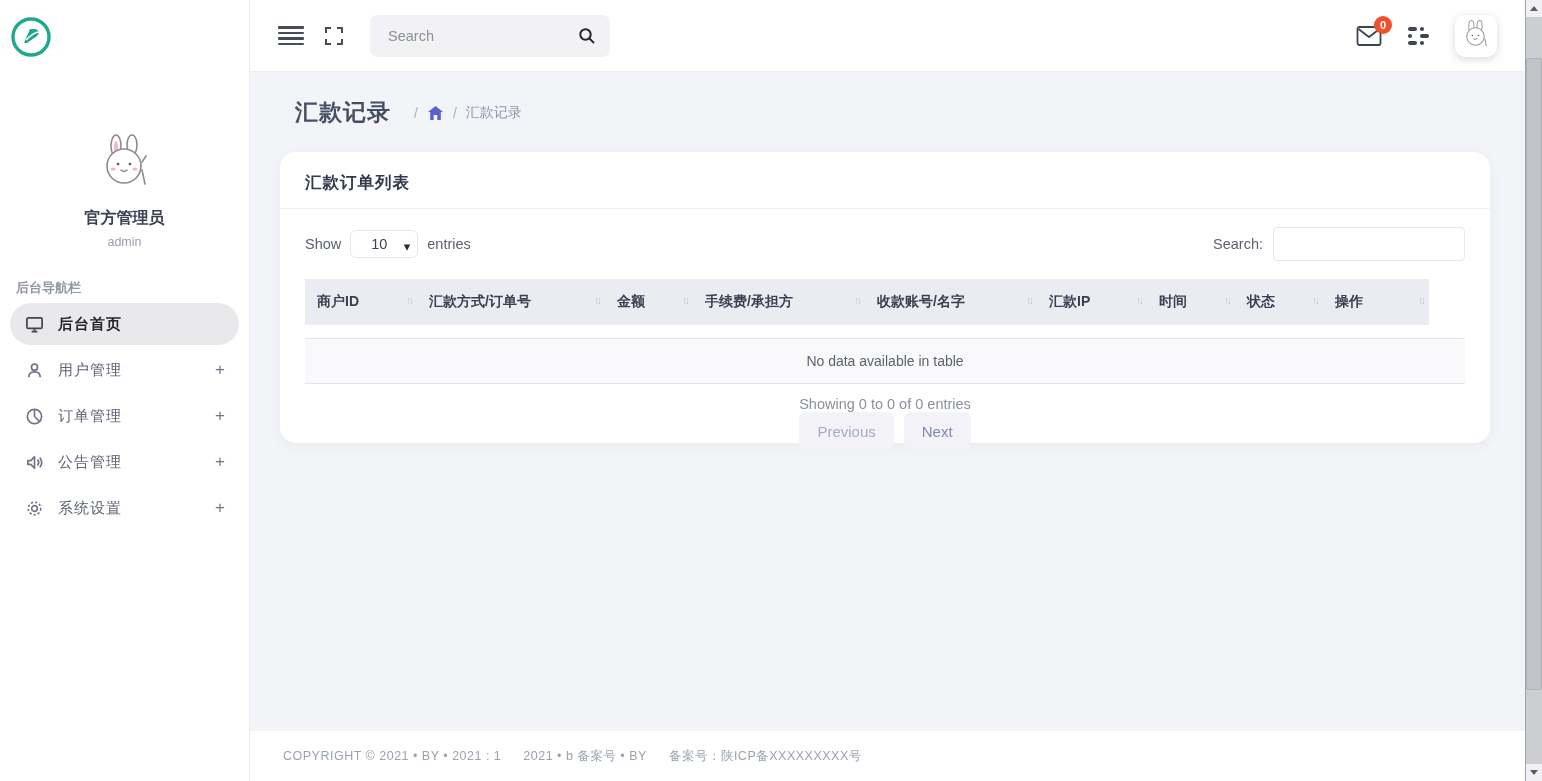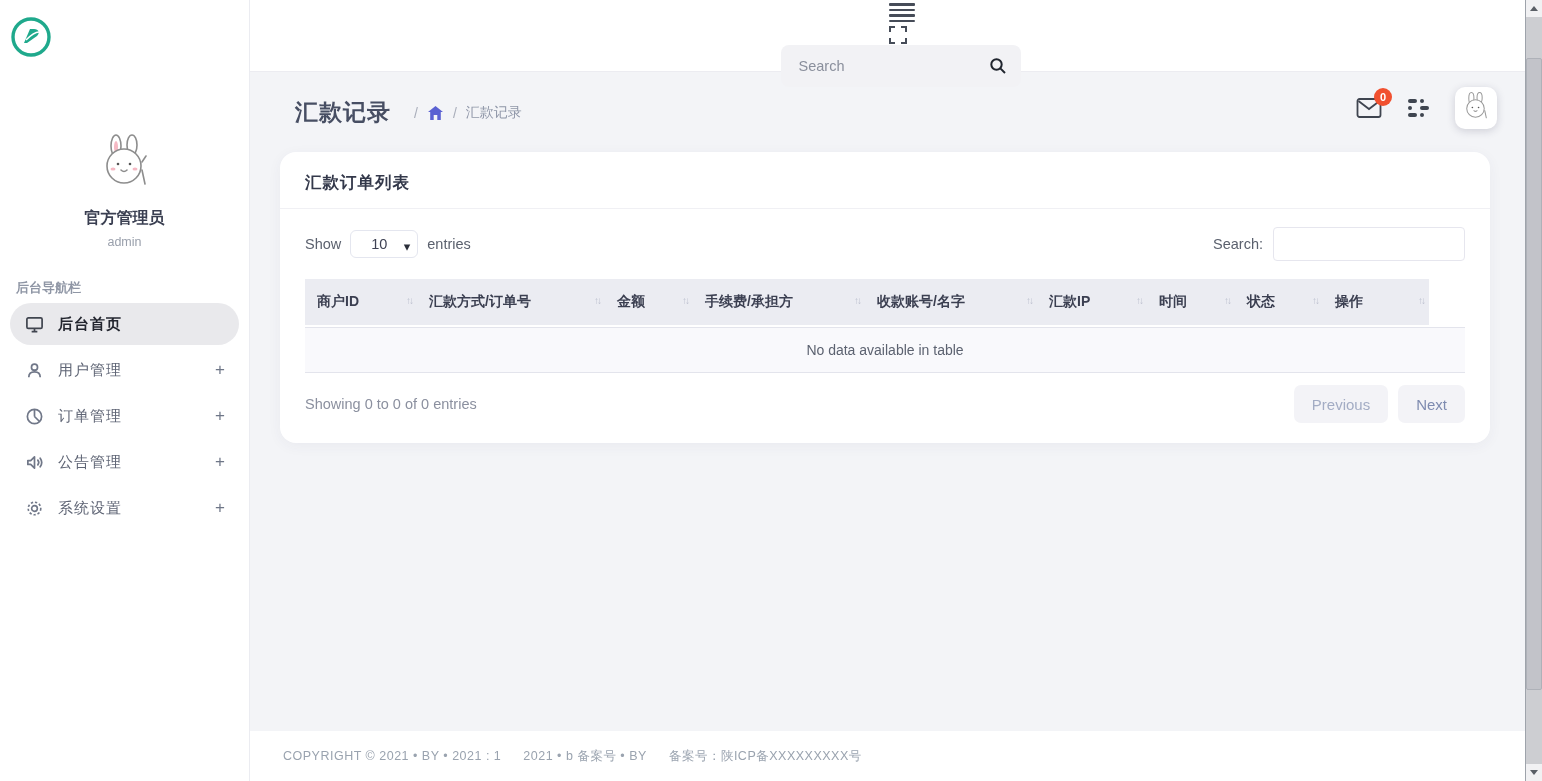--- a/index.html
+++ b/index.html
@@ -23,21 +23,21 @@
   .nav-item .nicon { width:20px; height:20px; margin-right:14px; display:flex;
     align-items:center; justify-content:center; color:#707788; }
   .nav-item .nlabel { font-size:15px; letter-spacing:1px; }
   .nav-item.active { background:#e9e9ec; color:#23262f; }
   .nav-item.active .nlabel { font-weight:bold; }
   .nav-item .expand { margin-left:auto; font-size:17px; color:#6e7687; }
 
   
   .topbar { position:absolute; left:250px; top:0; right:17px; height:71px;
     background:#ffffff; display:flex; align-items:center;
-    box-shadow:0 1px 0 #ececf1; z-index:4;flex-direction:column; }
+    box-shadow:0 1px 0 #ececf1; z-index:4; }
   .hamburger { margin-left:28px; width:26px; cursor:pointer; }
   .hamburger i { display:block; height:2.5px; background:#464c58; margin:3px 0; border-radius:1px; }
   .fs-icon { margin-left:20px; cursor:pointer; display:flex; }
   .search-box { position:relative; margin-left:26px; width:240px; }
   .search-box input { width:240px; height:42px; background:#f2f2f5; border:none;
     border-radius:8px; padding:0 44px 0 18px; font-size:14.5px; color:#3a3f51;
     font-family:"Liberation Sans", sans-serif; outline:none; }
   .search-box input::placeholder { color:#8a8f9c; }
   .search-box .mag { position:absolute; right:14px; top:12px; cursor:pointer; }
   .top-right { margin-left:auto; display:flex; align-items:center; margin-right:28px; }
@@ -83,26 +83,26 @@
 
   .tablezone { margin:18px 25px 0; overflow:hidden; }
   .thead { display:flex; }
   .th { position:relative; background:#ebecf2; height:46px; display:flex; align-items:center;
     padding:0 20px 0 12px; font-size:14px; font-weight:bold; color:#3b3f51; cursor:pointer; }
   .th .sort { position:absolute; right:5px; top:16px; font-size:10px; color:#bcc0cf;
     letter-spacing:-2px; }
   .th.c0{width:112px;} .th.c1{width:188px;} .th.c2{width:88px;} .th.c3{width:172px;}
   .th.c4{width:172px;} .th.c5{width:110px;} .th.c6{width:88px;} .th.c7{width:88px;}
   .th.c8{width:106px;}
-  .empty-row { margin-top:2px; height:46px; background:#f9f9fc;
+  .empty-row { margin-top:13px; height:46px; background:#f9f9fc;
     border-top:1px solid #e3e4ec; border-bottom:1px solid #e3e4ec;
     display:flex; align-items:center; justify-content:center;
     font-size:14px; color:#5c6270; }
   .table-foot { display:flex; align-items:center; justify-content:space-between;
-    margin:12px 25px 0; }
+    margin:12px 25px 0;flex-direction:column; }
   .info-text { font-size:14.5px; color:#8b909f; }
   .pager { display:flex; gap:10px; }
   .pg-btn { height:38px; padding:0 18px; border:none; border-radius:7px; background:#f3f3f7;
     font-size:15px; font-family:"Liberation Sans", sans-serif; cursor:pointer; }
   .pg-btn.prev { color:#a3acc4; }
   .pg-btn.next { color:#7e8bb0; }
 
   .footer { position:absolute; left:0; right:0; bottom:0; height:50px; background:#fff;
     display:flex; align-items:center; padding-left:33px; font-size:12.5px;
     color:#9aa3af; letter-spacing:.5px; }

